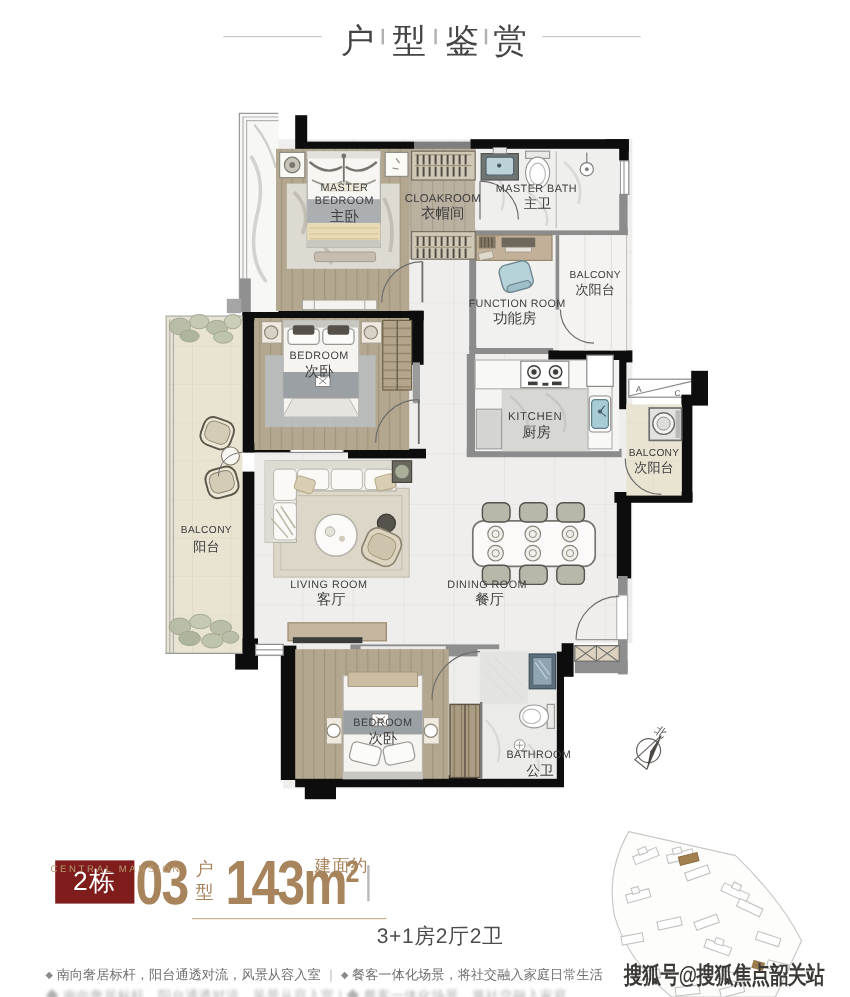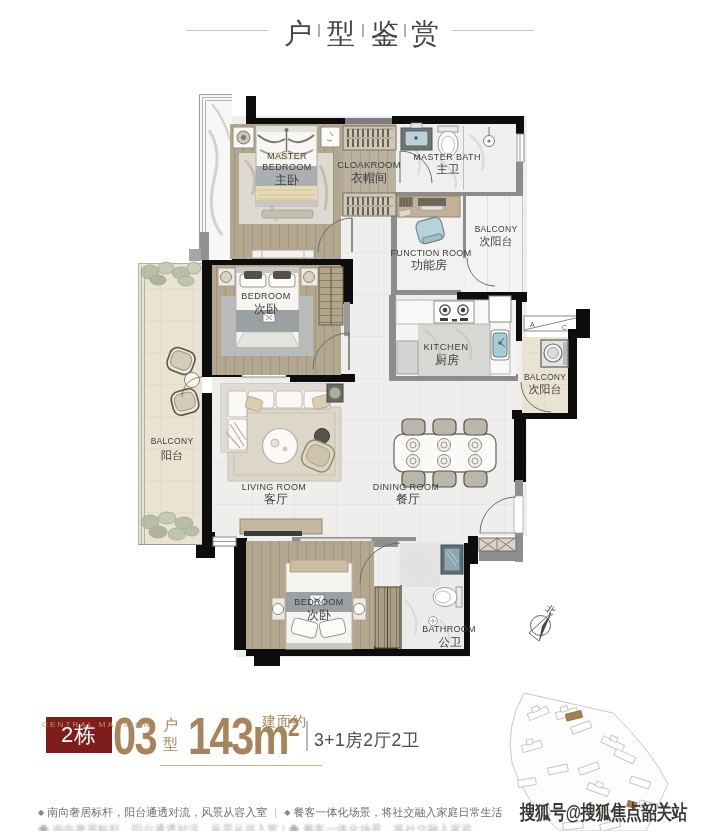--- a/index.html
+++ b/index.html
@@ -705,21 +705,21 @@
   <div class="abs" style="left:113px;top:706px;width:60px;height:52px;color:#a8845c;font-size:52px;font-weight:bold;transform:scaleX(0.8);transform-origin:0 0;letter-spacing:-2px;">03</div>
 
   <div class="abs" style="left:163px;top:716px;color:#a8845c;font-size:15px;line-height:18.5px;">户<br>型</div>
 
   <div class="abs" style="left:188px;top:706px;width:160px;height:52px;color:#a8845c;font-size:52px;font-weight:bold;transform:scaleX(0.8);transform-origin:0 0;letter-spacing:-2px;">143m<span style="font-size:26px;vertical-align:18px;letter-spacing:0;">2</span></div>
 
   <div class="abs" style="left:262px;top:713px;color:#a8845c;font-size:14px;letter-spacing:1px;">建面约</div>
 
   <div class="abs" style="left:306px;top:721px;width:1.5px;height:30px;background:#b9b9b9;"></div>
 
-  <div class="abs" style="left:314px;top:728px;color:#4c4c4c;font-size:17.5px;letter-spacing:0.5px;">3+1房2厅2卫</div>
+  <div class="abs" style="left:314px;top:768px;color:#4c4c4c;font-size:17.5px;letter-spacing:0.5px;">3+1房2厅2卫</div>
 
   <div class="abs" style="left:42px;top:720px;color:#b99a6f;font-size:8px;letter-spacing:2.2px;">CENTRAL MANSION</div>
 
   <div class="abs" style="left:160px;top:765px;width:162px;height:1px;background:#c9b18c;"></div>
 
   <div class="abs" style="left:38px;top:805px;width:520px;color:#6f6f6f;font-size:11px;letter-spacing:0;">
     <span style="color:#8a8a8a;font-size:8px;vertical-align:1px;">◆</span> 南向奢居标杆，阳台通透对流，风景从容入室
     <span style="color:#c0c0c0;margin:0 4px;">|</span>
     <span style="color:#8a8a8a;font-size:8px;vertical-align:1px;">◆</span> 餐客一体化场景，将社交融入家庭日常生活
   </div>

